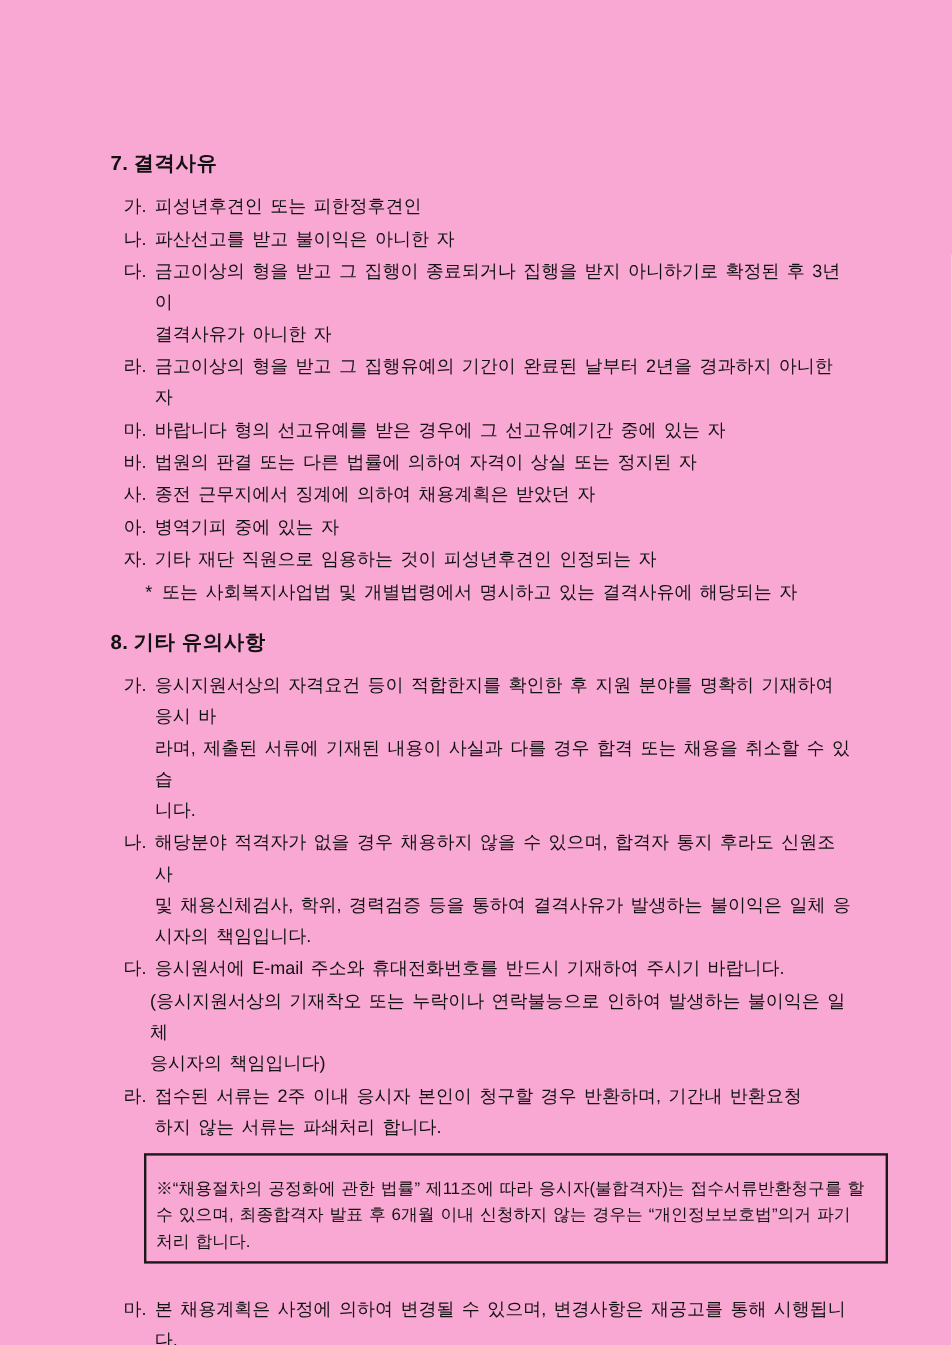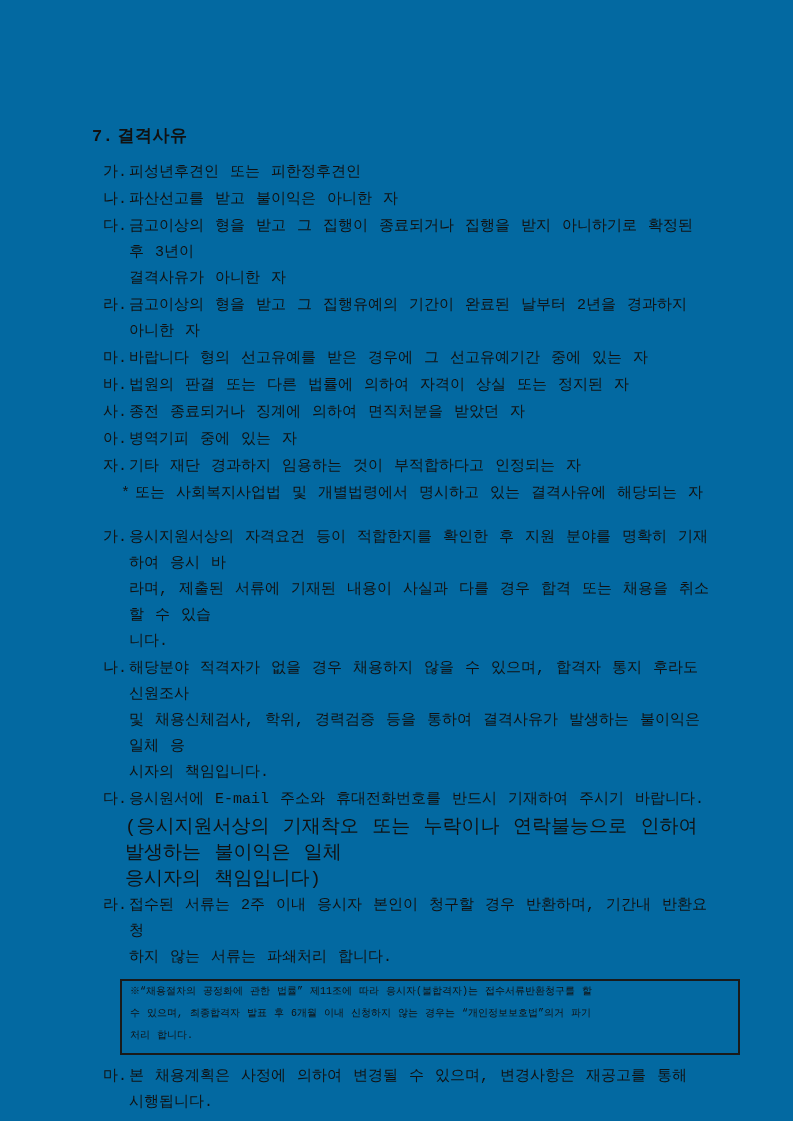--- a/index.html
+++ b/index.html
@@ -5,23 +5,23 @@
   html, body {
     margin: 0;
     padding: 0;
     background: #e8e8e8;
   }
   .page {
     position: relative;
     width: 793px;
     height: 1121px;
     margin: 0 auto;
-    background: #0369a1;
+    background: #f9a8d4;
     box-sizing: border-box;
-    font-family: Liberation Mono, monospace;
+    font-family: Liberation Sans, sans-serif;
     color: #111111;
     overflow: hidden;
   }
   .content {
     box-sizing: border-box;
     padding: 126px 68px 0 92px;
   }
   .sec-title {
     font-size: 17px;
     line-height: 22px;
@@ -46,31 +46,31 @@
   }
   .item-text {
     flex: 1;
     white-space: pre-line;
   }
   .item.note { padding-left: 29px; }
   .item.note .item-label { flex: 0 0 14px; width: 14px; }
   .item-sub {
     padding-left: 33px;
     margin: 0 15px 1px 0;
-    font-size: 19px;
+    font-size: 15px;
     line-height: 26px;
     word-spacing: 2px;
     white-space: pre-line;
   }
   .notice-box {
     box-sizing: border-box;
-    margin: 8px -15px 9px 28px;
+    margin: 8px -15px 26px 28px;
     border: 2px solid #1a1a1a;
-    padding: 0 8px 6px 8px;
-    font-size: 10px;
+    padding: 16px 8px 6px 8px;
+    font-size: 14px;
     line-height: 22px;
     word-spacing: 1px;
     white-space: pre-line;
   }
 </style>
 </head>
 <body>
 
 <div class="page">
   <div class="content">
@@ -98,37 +98,38 @@
       <div class="item">
         <span class="item-label">마.</span>
         <span class="item-text">바랍니다 형의 선고유예를 받은 경우에 그 선고유예기간 중에 있는 자</span>
       </div>
       <div class="item">
         <span class="item-label">바.</span>
         <span class="item-text">법원의 판결 또는 다른 법률에 의하여 자격이 상실 또는 정지된 자</span>
       </div>
       <div class="item">
         <span class="item-label">사.</span>
-        <span class="item-text">종전 종료되거나 징계에 의하여 면직처분을 받았던 자</span>
+        <span class="item-text">종전 근무지에서 징계에 의하여 채용계획은 받았던 자</span>
       </div>
       <div class="item">
         <span class="item-label">아.</span>
         <span class="item-text">병역기피 중에 있는 자</span>
       </div>
       <div class="item">
         <span class="item-label">자.</span>
-        <span class="item-text">기타 재단 경과하지 임용하는 것이 부적합하다고 인정되는 자</span>
+        <span class="item-text">기타 재단 직원으로 임용하는 것이 피성년후견인 인정되는 자</span>
       </div>
       <div class="item note">
         <span class="item-label">*</span>
         <span class="item-text">또는 사회복지사업법 및 개별법령에서 명시하고 있는 결격사유에 해당되는 자</span>
       </div>
     </section>
 
     <section class="sec8">
+      <h2 class="sec-title"><span class="sec-num">8.</span><span>기타 유의사항</span></h2>
 
       <div class="item">
         <span class="item-label">가.</span>
         <span class="item-text">응시지원서상의 자격요건 등이 적합한지를 확인한 후 지원 분야를 명확히 기재하여 응시 바
 라며, 제출된 서류에 기재된 내용이 사실과 다를 경우 합격 또는 채용을 취소할 수 있습
 니다.</span>
       </div>
       <div class="item">
         <span class="item-label">나.</span>
         <span class="item-text">해당분야 적격자가 없을 경우 채용하지 않을 수 있으며, 합격자 통지 후라도 신원조사

